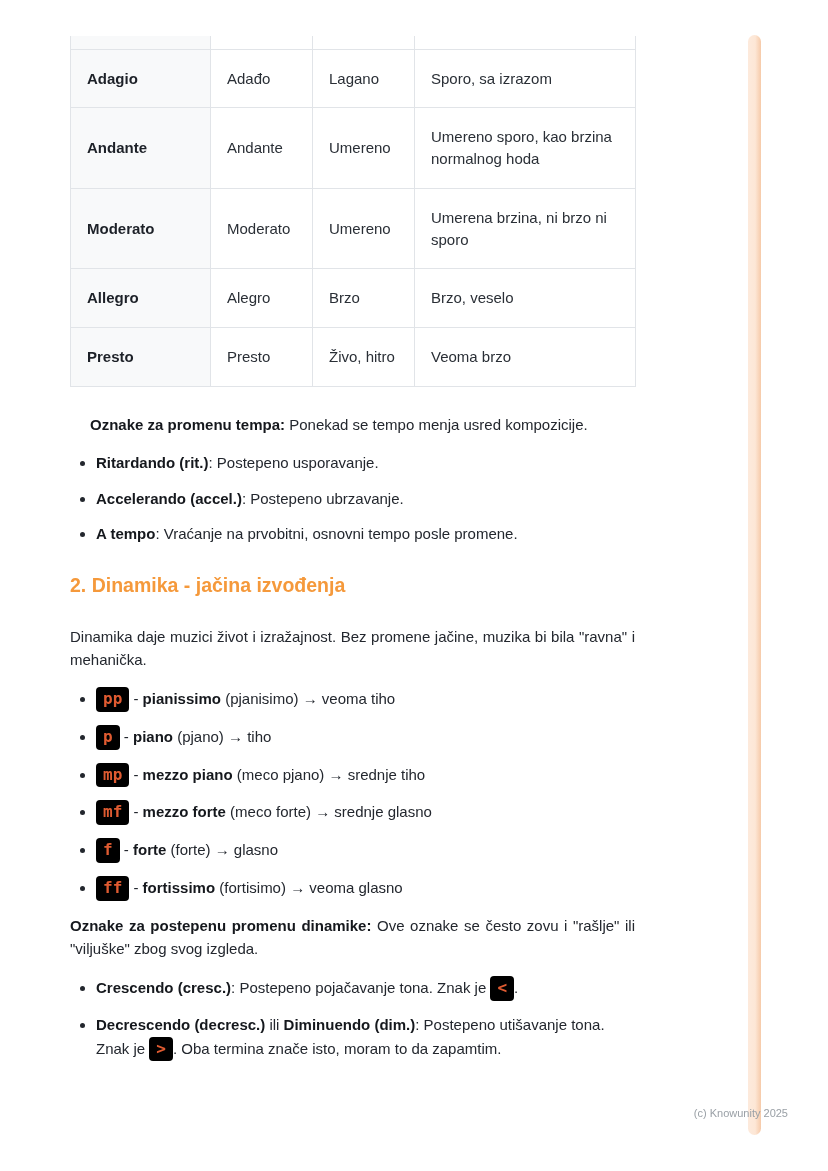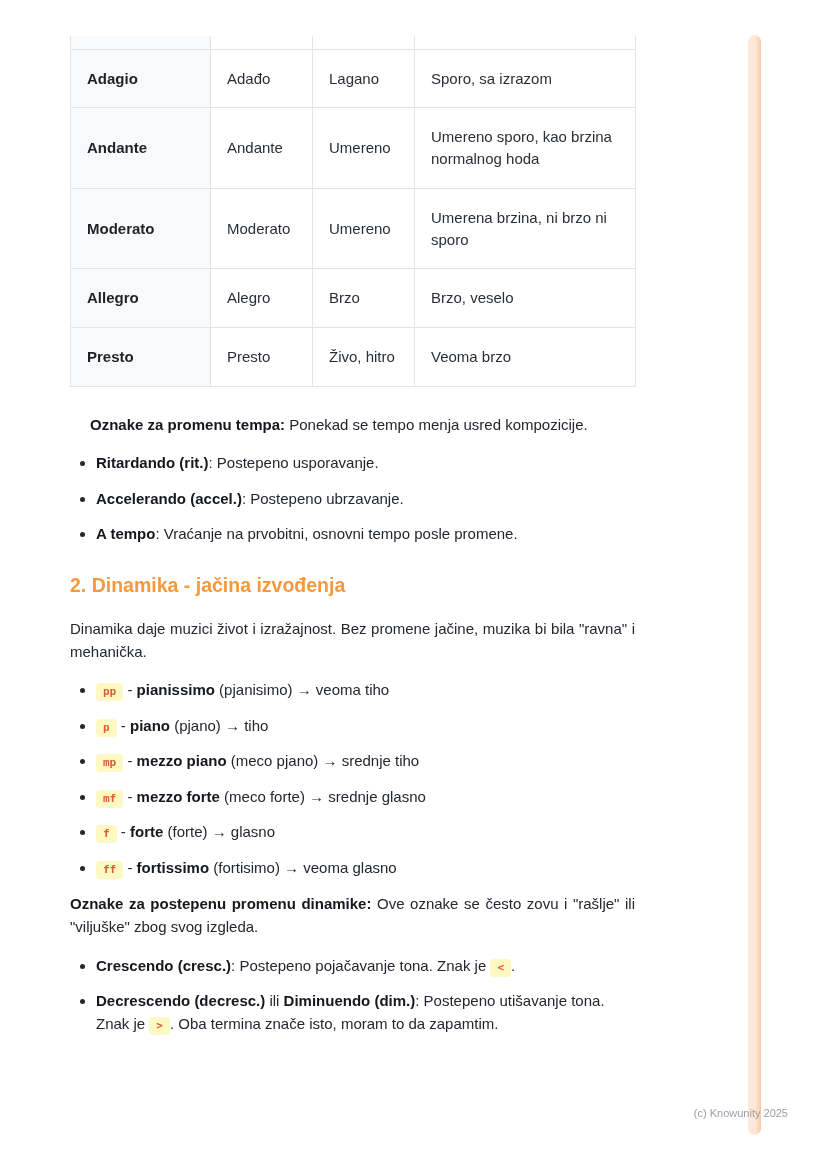--- a/index.html
+++ b/index.html
@@ -35,24 +35,24 @@
   .tempo tr.partial td { border-top: none; padding: 0; height: 13px; }
   p.para { font-size: 15px; line-height: 1.55; margin-top: 24px; color: #23272e; }
   p.tight { margin-top: 26px; margin-left: 20px; }
   p.justify { text-align: justify; margin-top: 12px; }
   strong { color: #15181d; }
   ul.list { margin: 16px 0 0 0; padding-left: 26px; list-style: disc; }
   ul.list li { font-size: 15px; line-height: 1.5; margin-bottom: 13px; color: #23272e; }
   h2.section { font-size: 19.5px; color: #f5993b; margin-top: 28px; margin-bottom: 16px; font-weight: bold; }
   .code-badge {
     display: inline-block;
-    background: #fef9c3;
+    background: #000000;
     color: #e05b31;
     font-family: "DejaVu Sans Mono", monospace;
-    font-size: 11px;
+    font-size: 16px;
     font-weight: bold;
     padding: 2px 7px;
     border-radius: 4px;
     vertical-align: baseline;
     line-height: 1.3;
   }
   .side-strip {
     position: absolute;
     top: 35px;
     right: 67px;
@@ -128,21 +128,21 @@
     <p class="para tight"><strong>Oznake za promenu tempa:</strong><span> Ponekad se tempo menja usred kompozicije.</span></p>
 
     <ul class="list">
       <li><strong>Ritardando (rit.)</strong><span>: Postepeno usporavanje.</span></li>
       <li><strong>Accelerando (accel.)</strong><span>: Postepeno ubrzavanje.</span></li>
       <li><strong>A tempo</strong><span>: Vraćanje na prvobitni, osnovni tempo posle promene.</span></li>
     </ul>
 
     <h2 class="section">2. Dinamika - jačina izvođenja</h2>
 
-    <p class="para justify" style="margin-top:20px;">Dinamika daje muzici život i izražajnost. Bez promene jačine, muzika bi bila "ravna" i mehanička.</p>
+    <p class="para justify" style="margin-top:28px;">Dinamika daje muzici život i izražajnost. Bez promene jačine, muzika bi bila "ravna" i mehanička.</p>
 
 
     <ul class="list">
       <li><span class="code-badge">pp</span><span> - </span><strong>pianissimo</strong><span> (pjanisimo) → veoma tiho</span></li>
       <li><span class="code-badge">p</span><span> - </span><strong>piano</strong><span> (pjano) → tiho</span></li>
       <li><span class="code-badge">mp</span><span> - </span><strong>mezzo piano</strong><span> (meco pjano) → srednje tiho</span></li>
       <li><span class="code-badge">mf</span><span> - </span><strong>mezzo forte</strong><span> (meco forte) → srednje glasno</span></li>
       <li><span class="code-badge">f</span><span> - </span><strong>forte</strong><span> (forte) → glasno</span></li>
       <li><span class="code-badge">ff</span><span> - </span><strong>fortissimo</strong><span> (fortisimo) → veoma glasno</span></li>
     </ul>

